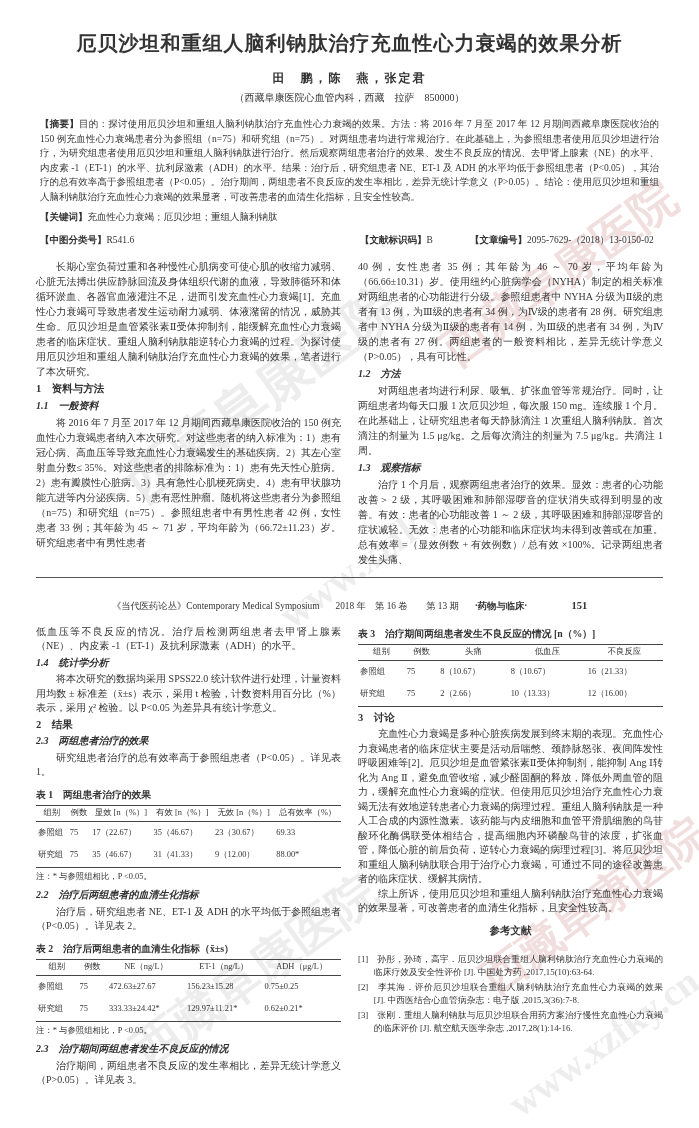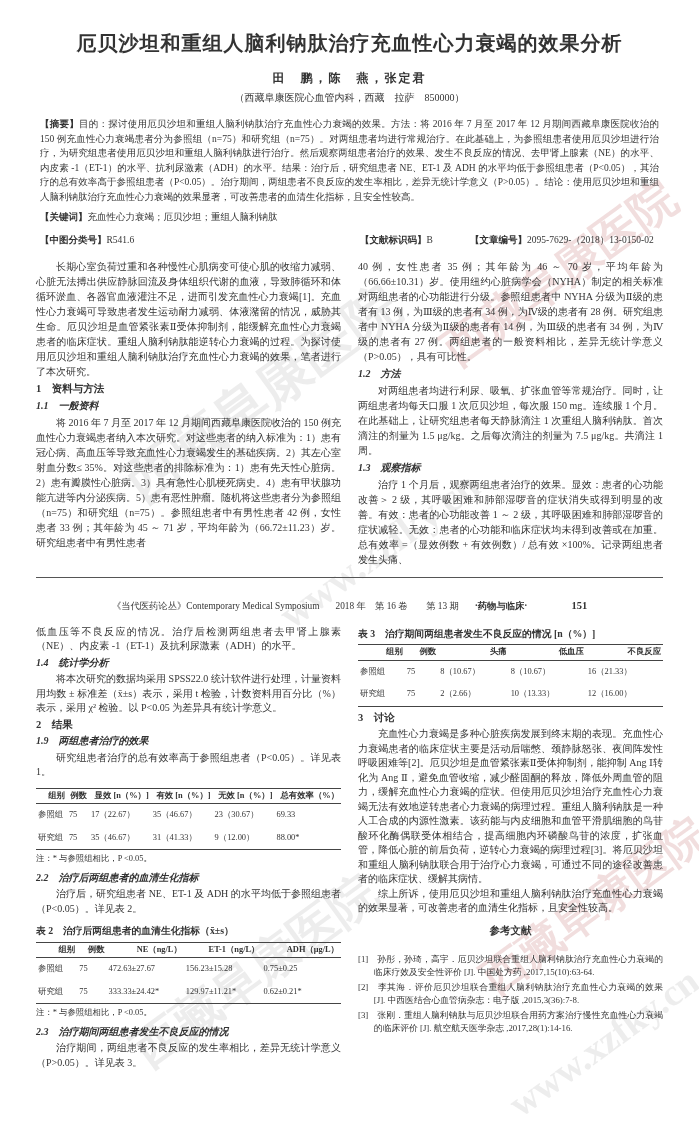--- a/index.html
+++ b/index.html
@@ -32,21 +32,21 @@
   
   .p2head{display:flex;justify-content:center;align-items:baseline;gap:16px;
           margin:22px 36px 0;font-size:9.3px;}
   .p2head .pageno{font-weight:bold;font-size:10.5px;margin-left:28px;}
   .p2head .colname{font-weight:bold;}
   
   .tblwrap{margin:8px 0 4px;}
   .tbltitle{text-align:left;font-weight:bold;font-size:9.8px;margin:2px 0 3px;}
   table.paper{width:100%;border-collapse:collapse;font-size:8.4px;line-height:12.5px;
               border-top:1.4px solid #444;border-bottom:1.4px solid #444;}
-  table.paper th{font-weight:bold;text-align:right;padding:1px 2px;border-bottom:0.8px solid #444;}
+  table.paper th{font-weight:normal;text-align:center;padding:1px 2px;border-bottom:0.8px solid #444;}
   table.paper td{padding:5px 2px;}
   .tblnote{font-size:8.4px;margin:2px 0 4px;}
   
   .refs-title{text-align:center;font-weight:bold;font-size:10.5px;margin:8px 0 15px;}
   ul.refs{list-style:none;margin:0;padding:0;font-size:8.8px;line-height:13px;text-align:justify;}
   ul.refs li{margin:0 0 2px;padding-left:1.8em;text-indent:-1.8em;}
   .p2 .col{line-height:14.5px;}
 </style>
 </head>
 <body>
@@ -104,24 +104,25 @@
       <span class="colname">·药物与临床·</span>
       <span class="pageno">151</span>
     </div>
 
     <div class="cols p2">
       <div class="col">
         <p class="noindent">低血压等不良反应的情况。治疗后检测两组患者去甲肾上腺素（NE）、内皮素 -1（ET-1）及抗利尿激素（ADH）的水平。</p>
         <h4 class="sub">1.4　统计学分析</h4>
         <p>将本次研究的数据均采用 SPSS22.0 统计软件进行处理，计量资料用均数 ± 标准差（x̄±s）表示，采用 t 检验，计数资料用百分比（%）表示，采用 χ² 检验。以 P&lt;0.05 为差异具有统计学意义。</p>
         <h3 class="sec">2　结果</h3>
-        <h4 class="sub">1.9　两组患者治疗的效果</h4>
+        <h4 class="sub">2.3　两组患者治疗的效果</h4>
         <p>研究组患者治疗的总有效率高于参照组患者（P&lt;0.05）。详见表 1。</p>
 
         <div class="tblwrap">
+          <div class="tbltitle">表 1　两组患者治疗的效果</div>
           <table class="paper">
               <thead>
                 <tr>
                   <th>组别</th>
                   <th>例数</th>
                   <th>显效 [n（%）]</th>
                   <th>有效 [n（%）]</th>
                   <th>无效 [n（%）]</th>
                   <th>总有效率（%）</th>
                 </tr>

